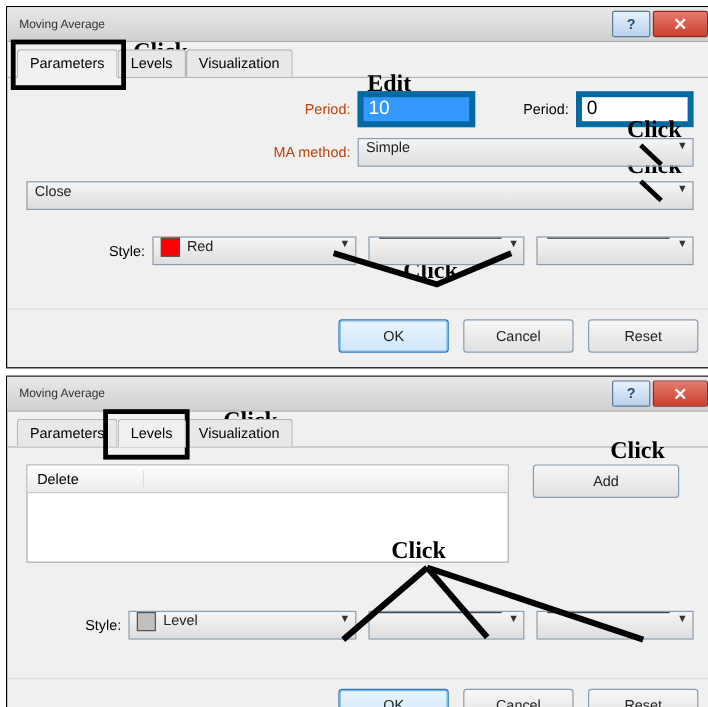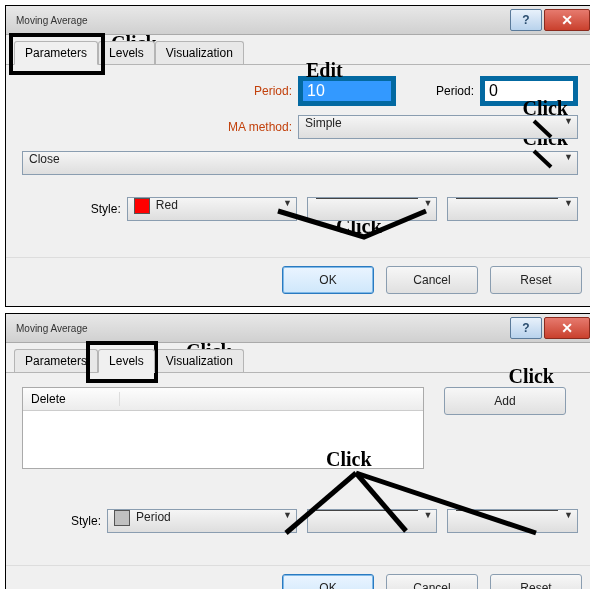--- a/index.html
+++ b/index.html
@@ -321,21 +321,21 @@
         <div class="btn">
             <span>Add</span>
           </div>
       </div>
     </div>
 
     <div class="row" style="margin-top:40px;">
       <span class="label-short" style="width:80px;">Style:</span>
       <div class="dropdown" style="width:180px;">
         <span class="swatch" style="background:#c0c0c0;"></span>
-        <span>Period</span>
+        <span>Level</span>
         <span class="dd-arrow">▼</span>
       </div>
       <div class="dropdown" style="width:120px; margin-left:10px;">
         <span class="linepreview"></span>
         <span class="dd-arrow">▼</span>
       </div>
       <div class="dropdown" style="width:120px; margin-left:10px;">
         <span class="linepreview"></span>
         <span class="dd-arrow">▼</span>
       </div>

